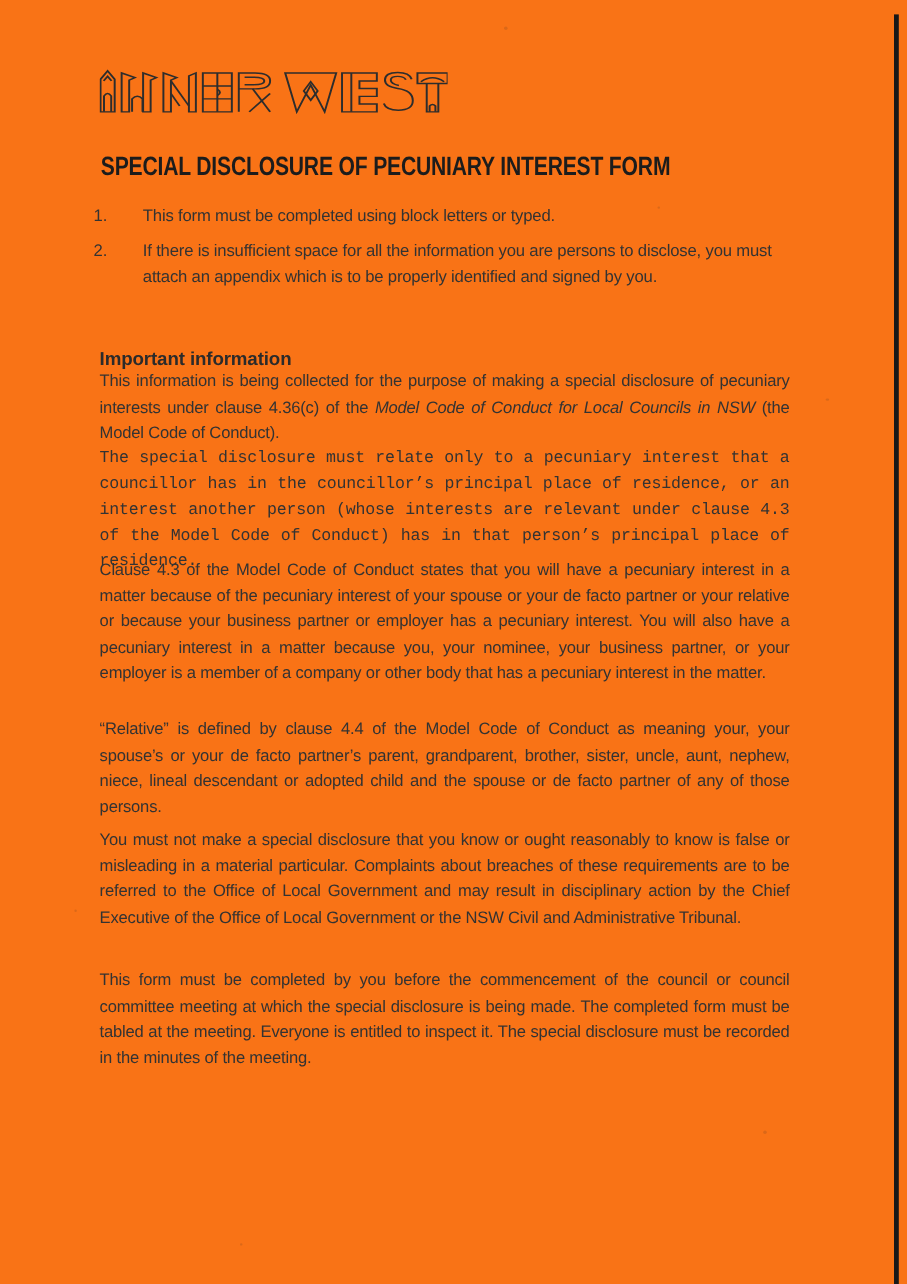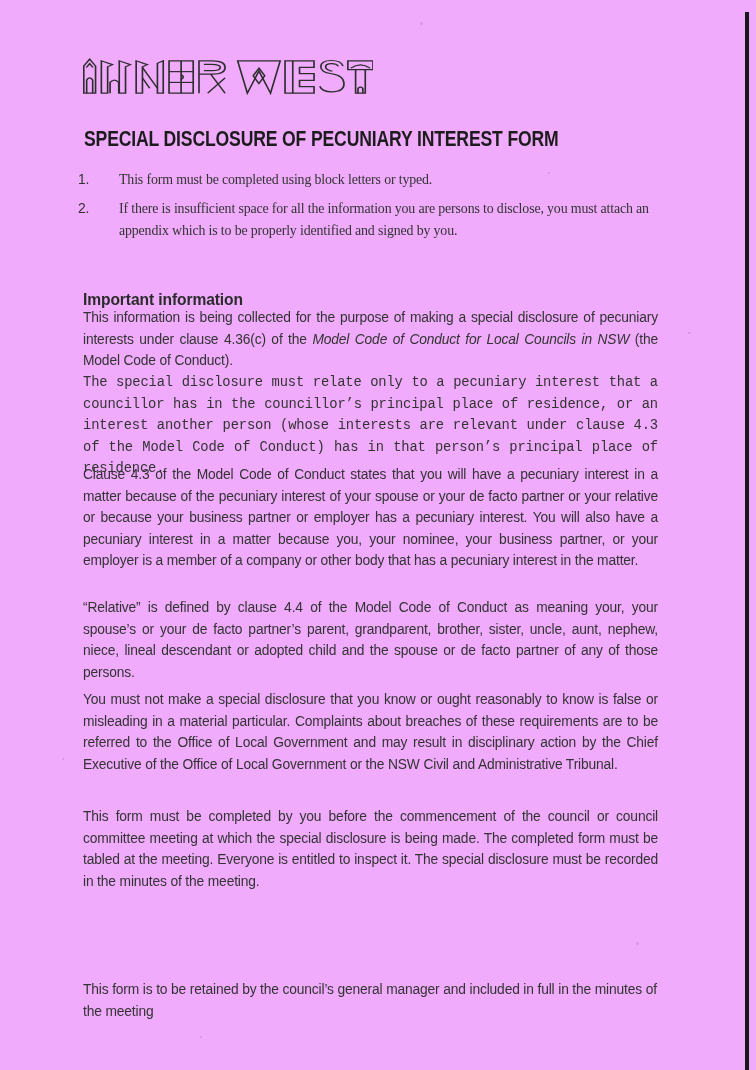--- a/index.html
+++ b/index.html
@@ -4,21 +4,21 @@
 <style>
   html,body{margin:0;padding:0;}
   body{
     width:756px;height:1070px;
     background:#ffffff;
     font-family:"Liberation Sans","DejaVu Sans",sans-serif;
     position:relative;
     overflow:hidden;
     color:#333;
   }
-  .page{position:absolute;inset:0;background:#f0abfc;}
+  .page{position:absolute;inset:0;background:#f97316;}
 
   
   .speck{position:absolute;border-radius:50%;background:rgba(40,40,40,.14);}
 
   
   .scan-line{position:absolute;left:745px;top:12px;width:4px;height:1058px;background:#181818;}
 
   .logo{position:absolute;left:83px;top:57px;width:290px;height:39px;}
   .logo svg{width:100%;height:100%;}
   .logo path{fill:none;stroke:#2d2d2d;stroke-width:1.7;stroke-linejoin:miter;}
@@ -27,21 +27,21 @@
     position:absolute;left:84px;top:111px;
     font-size:22px;font-weight:700;color:#1c1c1c;
     white-space:nowrap;letter-spacing:-.2px;
     transform:scale(.8,1);transform-origin:left top;
   }
 
   .content{position:absolute;left:83px;width:575px;font-size:13.8px;line-height:21.5px;letter-spacing:-.15px;color:#333;}
 
   .instr{position:absolute;left:78px;width:580px;display:flex;font-size:13.9px;line-height:21.5px;letter-spacing:-.15px;color:#333;}
   .instr .num{flex:0 0 41px;}
-  .instr .txt{flex:1;font-family:Liberation Serif, serif;}
+  .instr .txt{flex:1;}
 
   .sec-head{
     position:absolute;left:83px;top:271px;
     font-size:15.6px;font-weight:700;color:#2b2b2b;letter-spacing:-.1px;margin-top:20px;
   }
 
   .para{margin:0;text-align:justify;}
   .para i{font-style:italic;}
 
   .footer-note{position:absolute;left:83px;top:979px;width:578px;font-size:13.8px;line-height:22px;letter-spacing:-.15px;color:#333;margin:0;}
@@ -128,15 +128,14 @@
   <div class="content" style="top:597px;">
     <p class="para">“Relative” is defined by clause 4.4 of the Model Code of Conduct as meaning your, your spouse’s or your de facto partner’s parent, grandparent, brother, sister, uncle, aunt, nephew, niece, lineal descendant or adopted child and the spouse or de facto partner of any of those persons.</p>
   </div>
   <div class="content" style="top:806px;">
     <p class="para">This form must be completed by you before the commencement of the council or council committee meeting at which the special disclosure is being made. The completed form must be tabled at the meeting. Everyone is entitled to inspect it. The special disclosure must be recorded in the minutes of the meeting.</p>
   </div>
   <div class="content" style="top:689px;">
     <p class="para">You must not make a special disclosure that you know or ought reasonably to know is false or misleading in a material particular. Complaints about breaches of these requirements are to be referred to the Office of Local Government and may result in disciplinary action by the Chief Executive of the Office of Local Government or the NSW Civil and Administrative Tribunal.</p>
   </div>
 
-  <p class="footer-note">This form is to be retained by the council’s general manager and included in full in the minutes of the meeting</p>
 
 </div>
 
 </body></html>

